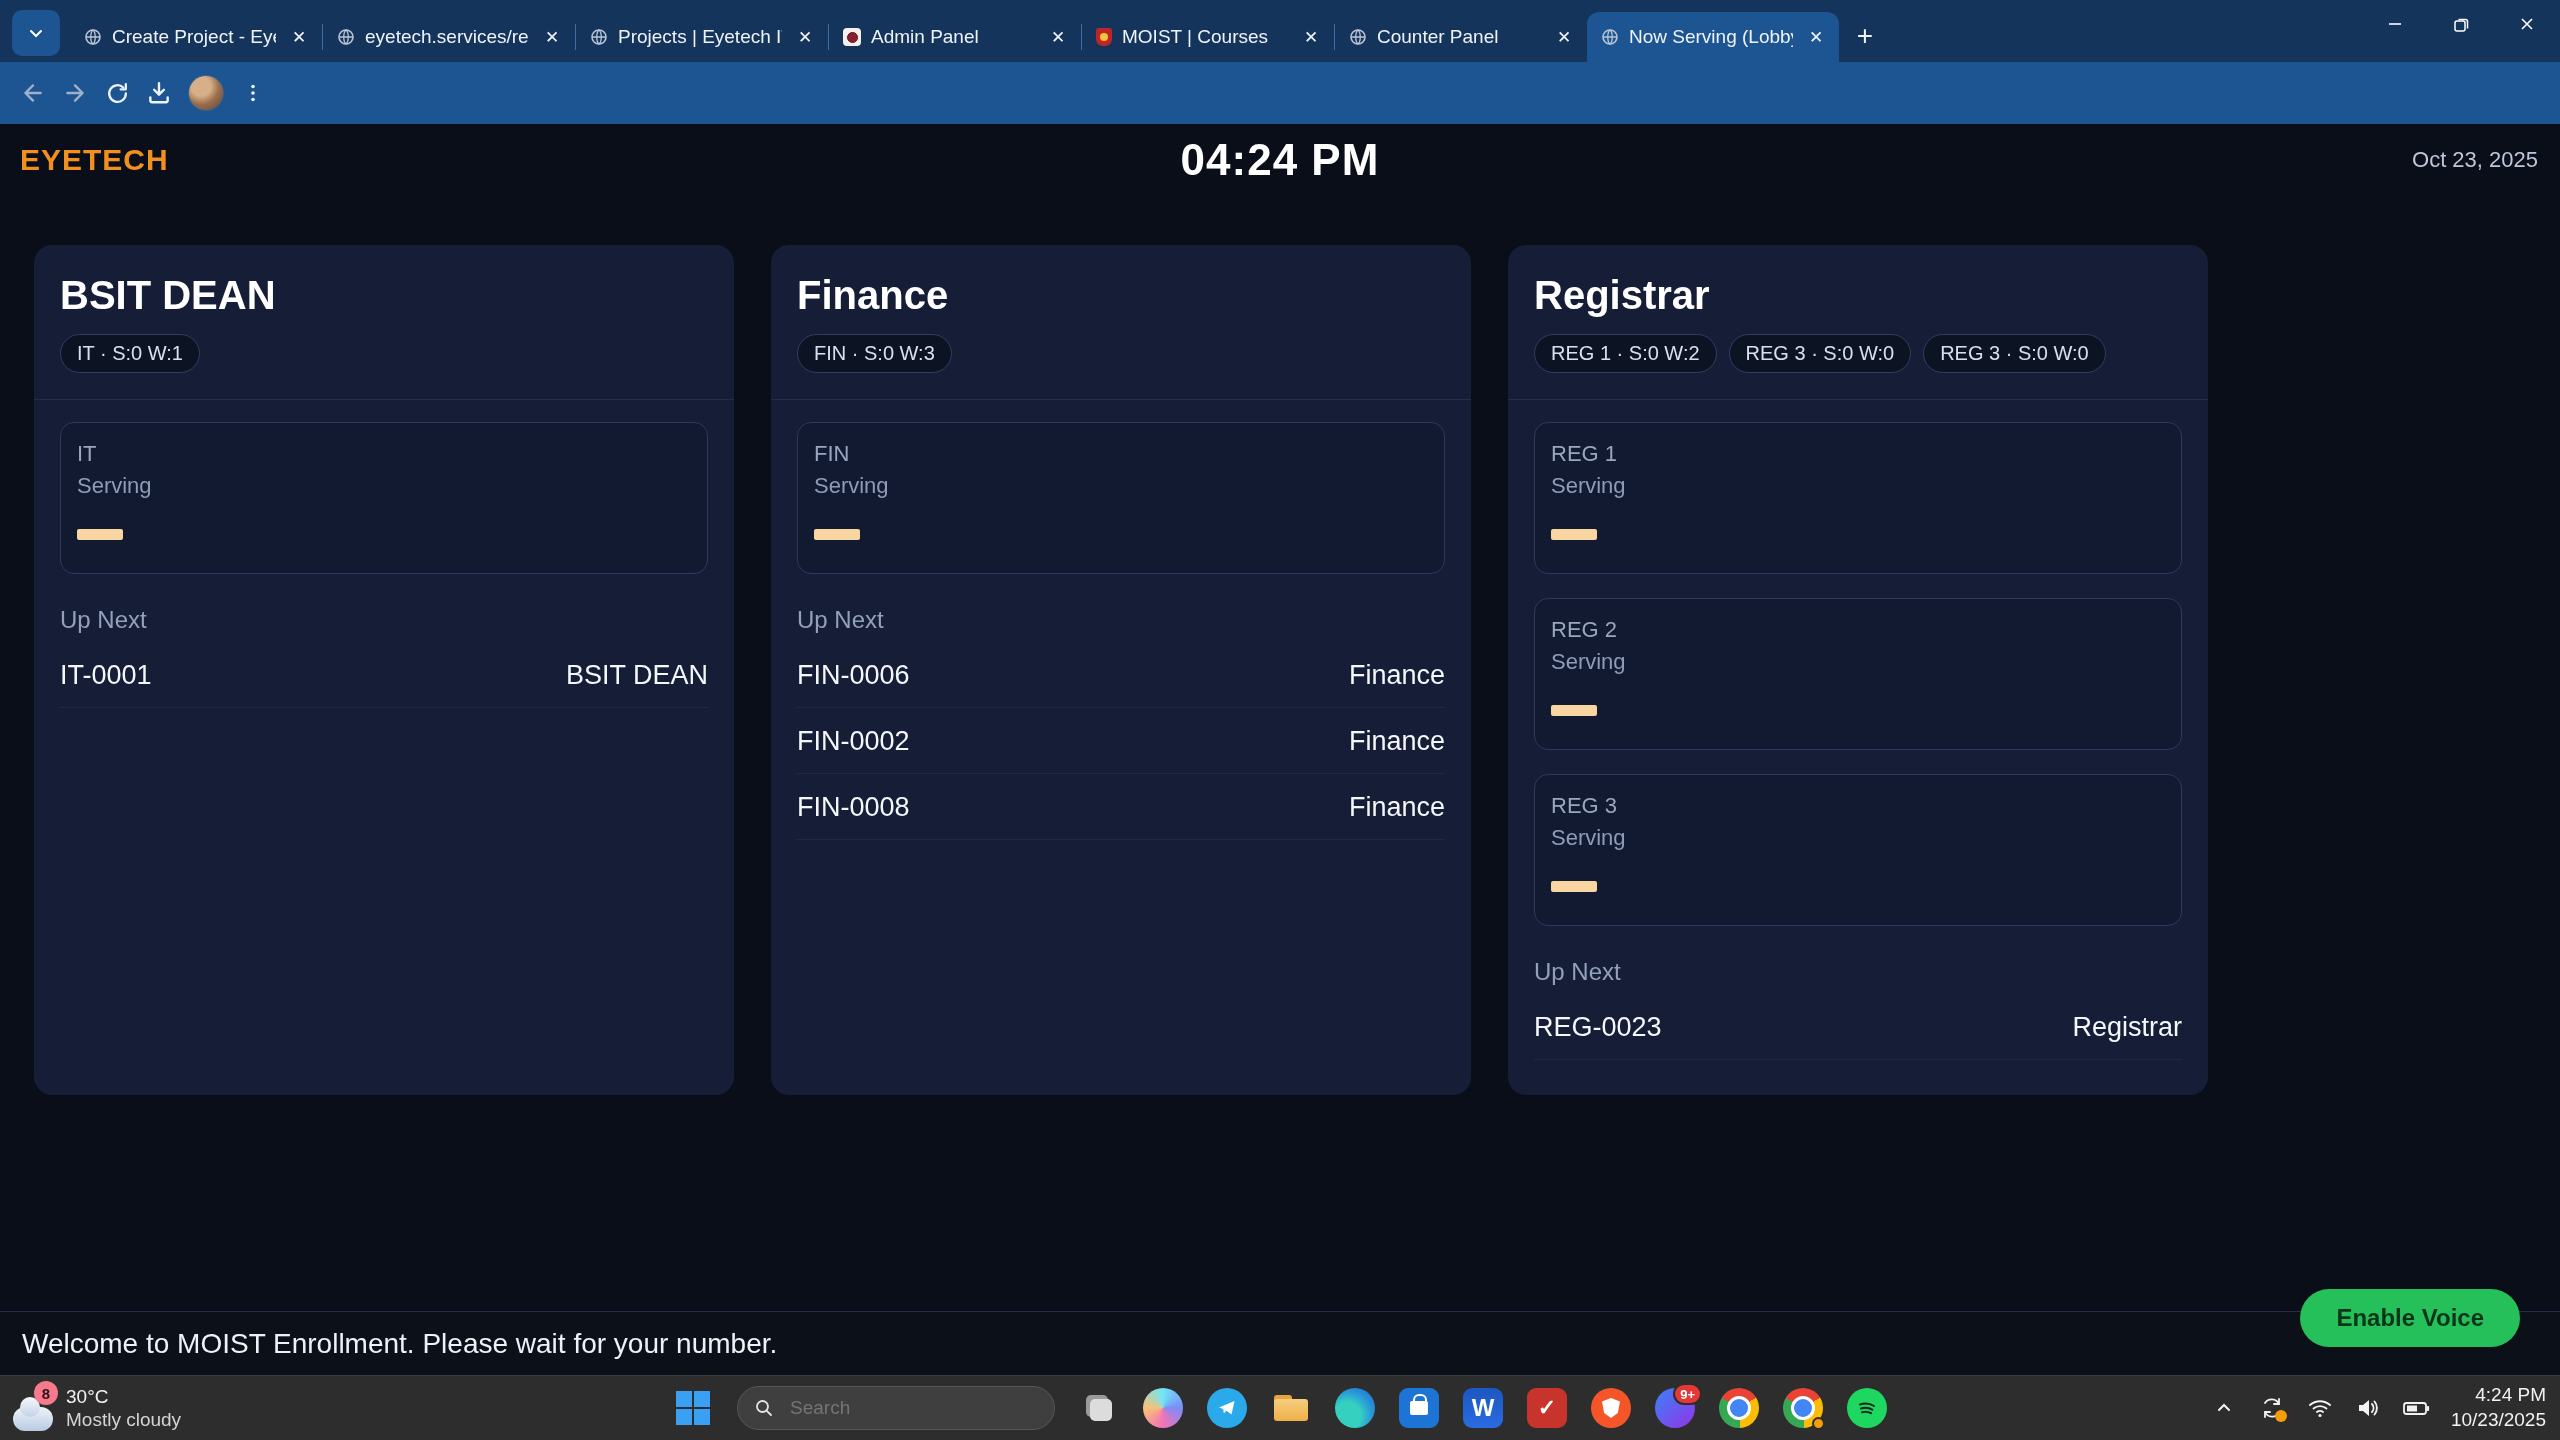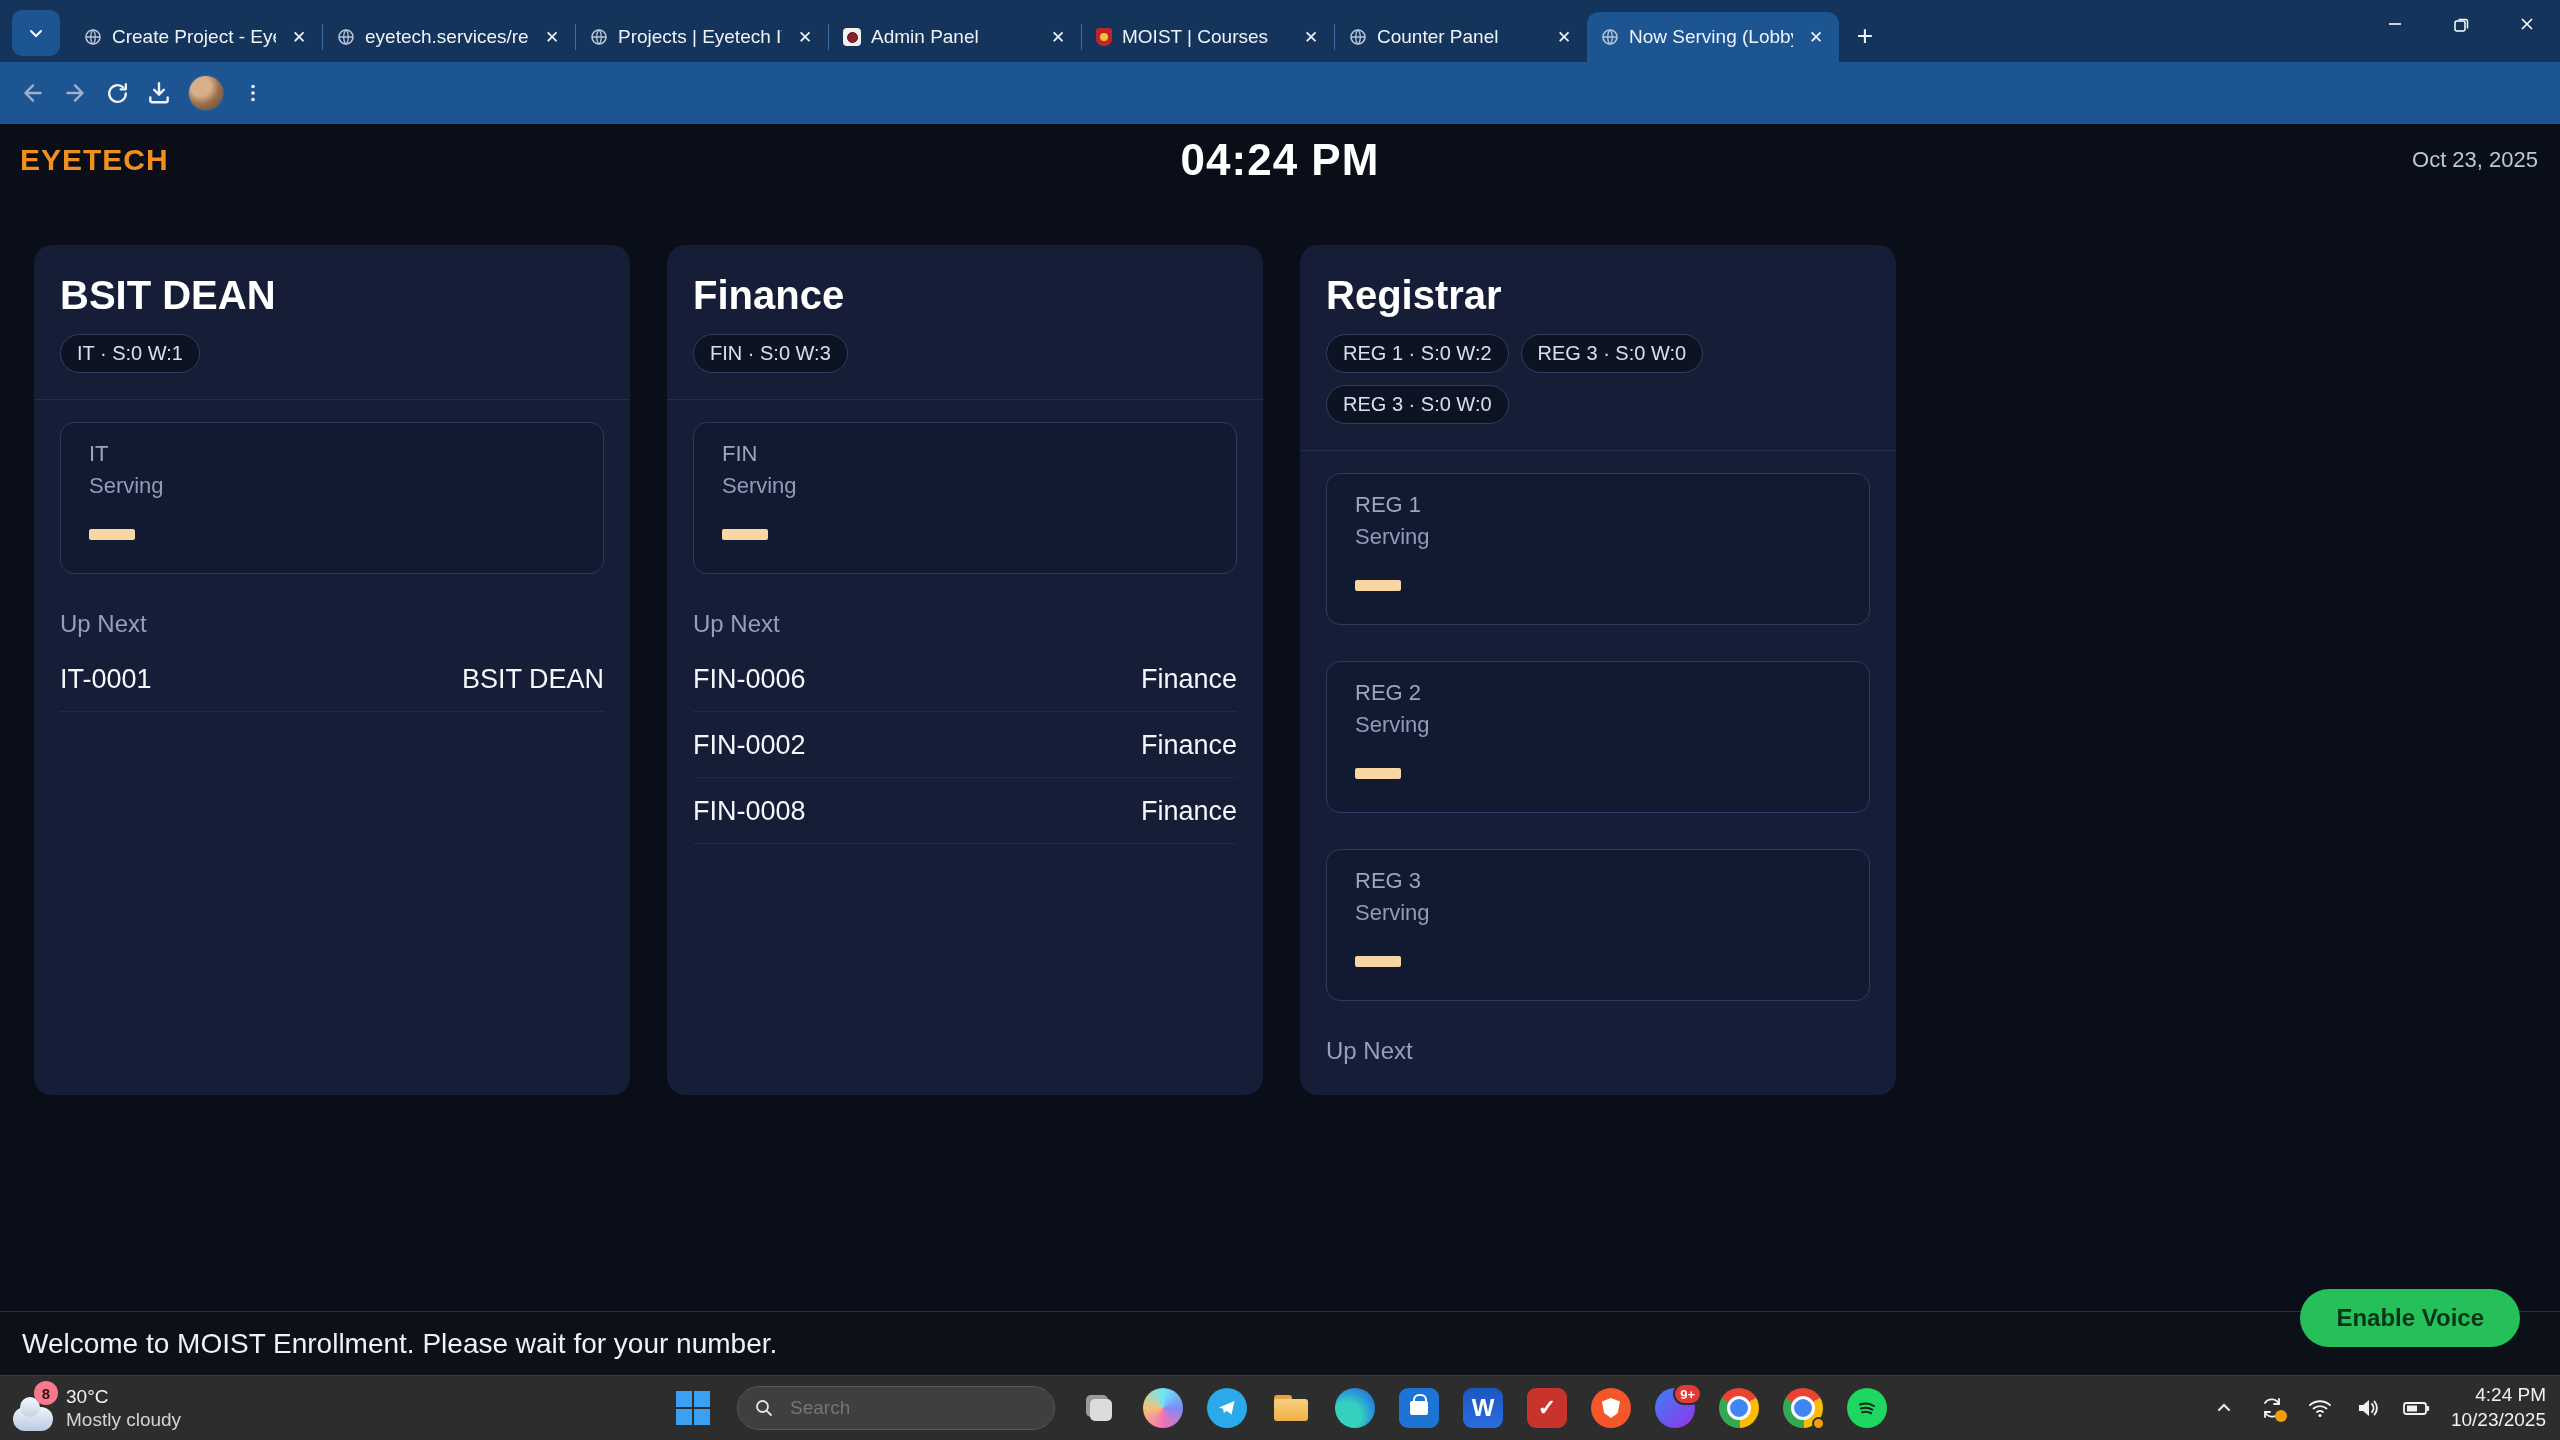--- a/index.html
+++ b/index.html
@@ -50,29 +50,29 @@
   
   .page { height:1251px; position:relative; background:#0a0e18; }
   .page-header { height:72px; position:relative; display:flex; align-items:center; }
   .brand { position:absolute; left:20px; font-size:30px; font-weight:800;
     color:#f18f1f; letter-spacing:1px; }
   .clock-big { width:100%; text-align:center; font-size:44px; font-weight:800;
     color:#ffffff; letter-spacing:1px; }
   .date-big { position:absolute; right:22px; font-size:22px; color:#bcc7da; }
 
   .cards { display:flex; gap:37px; padding:0 34px; margin-top:49px; }
-  .card { width:596px; height:850px; background:#151e36; border-radius:18px;
+  .card { width:700px; height:850px; background:#151e36; border-radius:18px;
     padding:24px 26px; overflow:hidden; }
   .card-title { font-size:40px; font-weight:800; color:#ffffff; margin:4px 0 16px; }
   .badge-row { display:flex; gap:12px; flex-wrap:wrap; }
   .badge { padding:7px 16px; border-radius:999px; background:#0c1322;
     border:1px solid #303e62; color:#d8e0ef; font-size:20px; white-space:nowrap; }
   .card-divider { height:1px; background:#232e4c; margin:26px -26px 22px; }
   .panel { border:1px solid #2c3a5e; background:#111a30; border-radius:14px;
-    padding:18px 28px; height:152px; margin-bottom:36px; }
+    padding:18px 16px; height:152px; margin-bottom:24px; }
   .panel-name { font-size:22px; color:#9aa6bf; }
   .panel-status { font-size:22px; color:#8f9cb8; margin-top:6px; }
   .dash { width:46px; height:11px; border-radius:2px; background:#f8d6a2; margin-top:30px; }
   .upnext-label { font-size:24px; color:#93a0bb; margin:32px 0 26px; }
   .upnext-row { display:flex; justify-content:space-between; align-items:baseline;
     padding-bottom:16px; border-bottom:1px solid #1f2a45; margin-bottom:18px; }
   .upnext-num, .upnext-dept { font-size:27px; color:#f4f7fb; font-weight:500; }
 
   .ticker { position:absolute; left:0; right:0; bottom:0; height:64px; background:#0c1018;
     border-top:1px solid #252e47; display:flex; align-items:center; padding-left:22px; }

